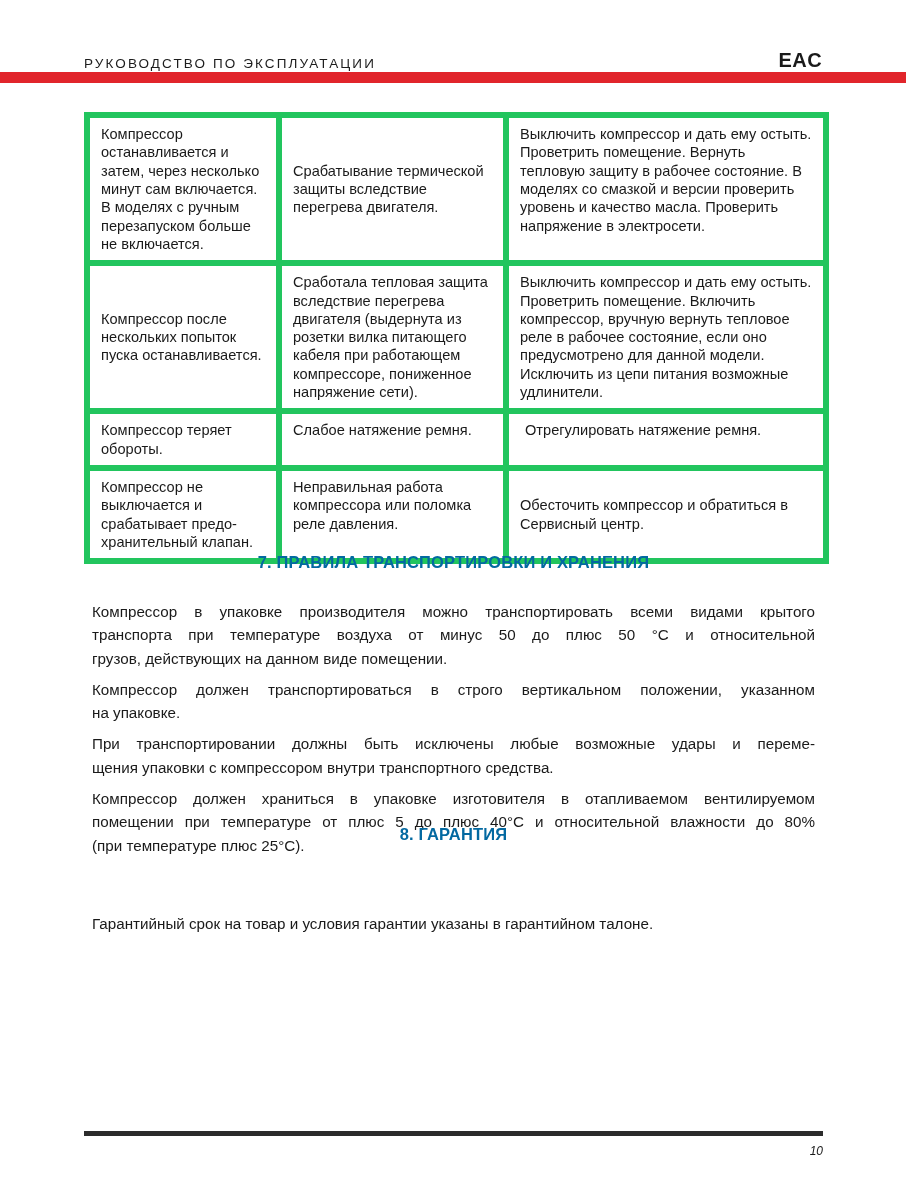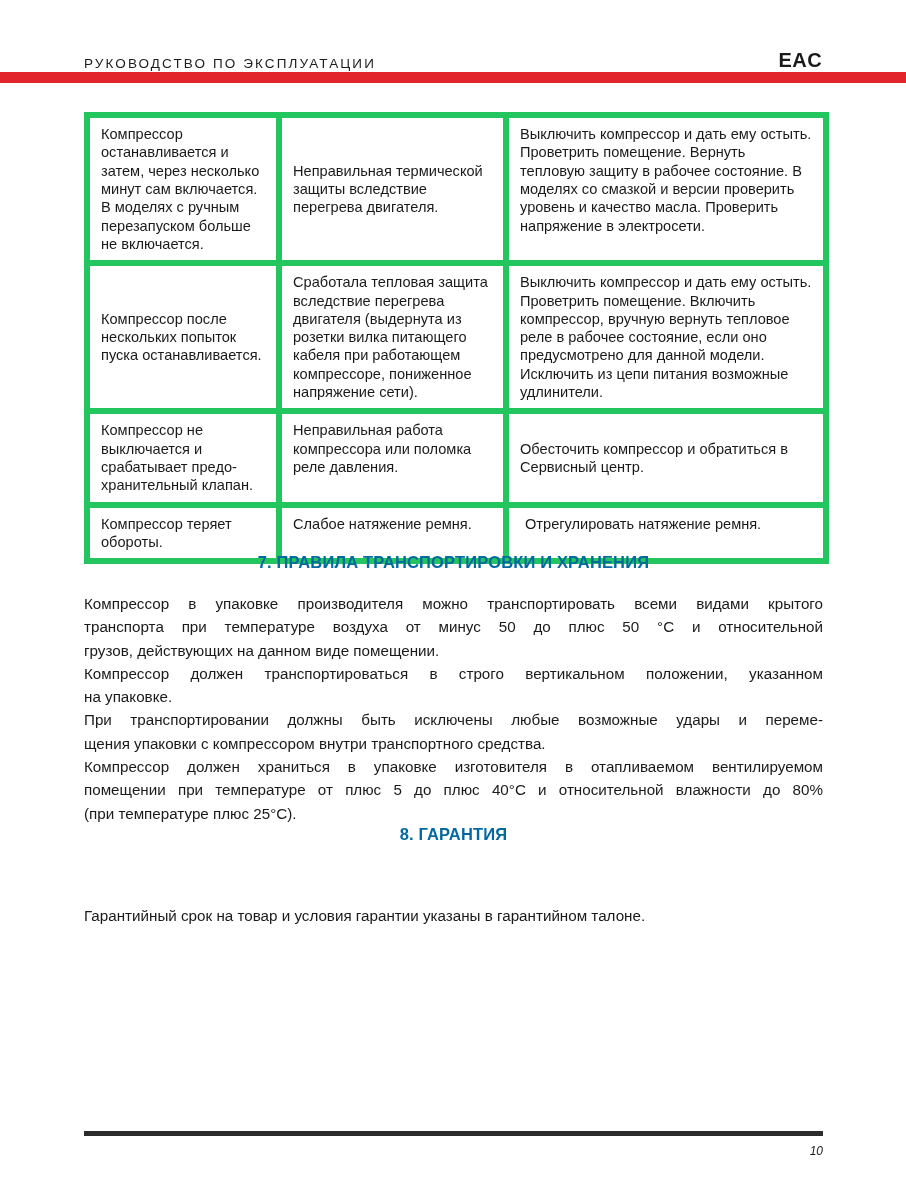--- a/index.html
+++ b/index.html
@@ -105,21 +105,21 @@
     position: absolute;
     left: 84px;
     width: 739px;
     font-size: 15.2px;
     line-height: 23.3px;
     color: #1a1a1a;
   }
   #para-block-7 { top: 592px; }
   #para-block-8 { top: 904px; }
 
-  .para { margin: 0; }
+  .para { margin: 8px; }
   .para .ln { display: block; }
   .para .ln.stretch {
     text-align: justify;
     text-align-last: justify;
   }
 
   
   .footer-rule {
     position: absolute;
     left: 84px;
@@ -158,21 +158,21 @@
     </colgroup>
     <tbody>
       <tr>
         <td class="cell-top">Компрессор
 останавливается и
 затем, через несколько
 минут сам включается.
 В моделях с ручным
 перезапуском больше
 не включается.</td>
-        <td class="cell-mid">Неправильная термической
+        <td class="cell-mid">Срабатывание термической
 защиты вследствие
 перегрева двигателя.</td>
         <td class="cell-top">Выключить компрессор и дать ему
 остыть.
 Проветрить помещение. Вернуть
 тепловую защиту в рабочее состояние.
 В моделях со смазкой и версии
 проверить уровень и качество масла.
 Проверить напряжение в электросети.</td>
       </tr>
@@ -191,36 +191,36 @@
         <td class="cell-top">Выключить компрессор и дать ему
 остыть.
 Проветрить помещение.
 Включить компрессор, вручную вернуть
 тепловое реле в рабочее состояние,
 если оно предусмотрено для данной
 модели. Исключить из цепи питания
 возможные удлинители.</td>
       </tr>
       <tr>
+        <td class="cell-top">Компрессор теряет
+обороты.</td>
+        <td class="cell-top">Слабое натяжение ремня.</td>
+        <td class="cell-top pad-extra">Отрегулировать натяжение ремня.</td>
+      </tr>
+      <tr>
         <td class="cell-top">Компрессор не
 выключается и
 срабатывает предо-
 хранительный клапан.</td>
         <td class="cell-top">Неправильная работа
 компрессора или
 поломка реле давления.</td>
         <td class="cell-mid">Обесточить компрессор и обратиться
 в Сервисный центр.</td>
       </tr>
-      <tr>
-        <td class="cell-top">Компрессор теряет
-обороты.</td>
-        <td class="cell-top">Слабое натяжение ремня.</td>
-        <td class="cell-top pad-extra">Отрегулировать натяжение ремня.</td>
-      </tr>
     </tbody>
   </table>
 
   <div class="section-heading" id="heading-7">7. ПРАВИЛА ТРАНСПОРТИРОВКИ И ХРАНЕНИЯ</div>
 
   <div class="body-block" id="para-block-7">
     <p class="para">
       <span class="ln stretch">Компрессор в упаковке производителя можно транспортировать всеми видами крытого</span>
       <span class="ln stretch">транспорта при температуре воздуха от минус 50 до плюс 50 °С и относительной</span>
       <span class="ln">грузов, действующих на данном виде помещении.</span>

